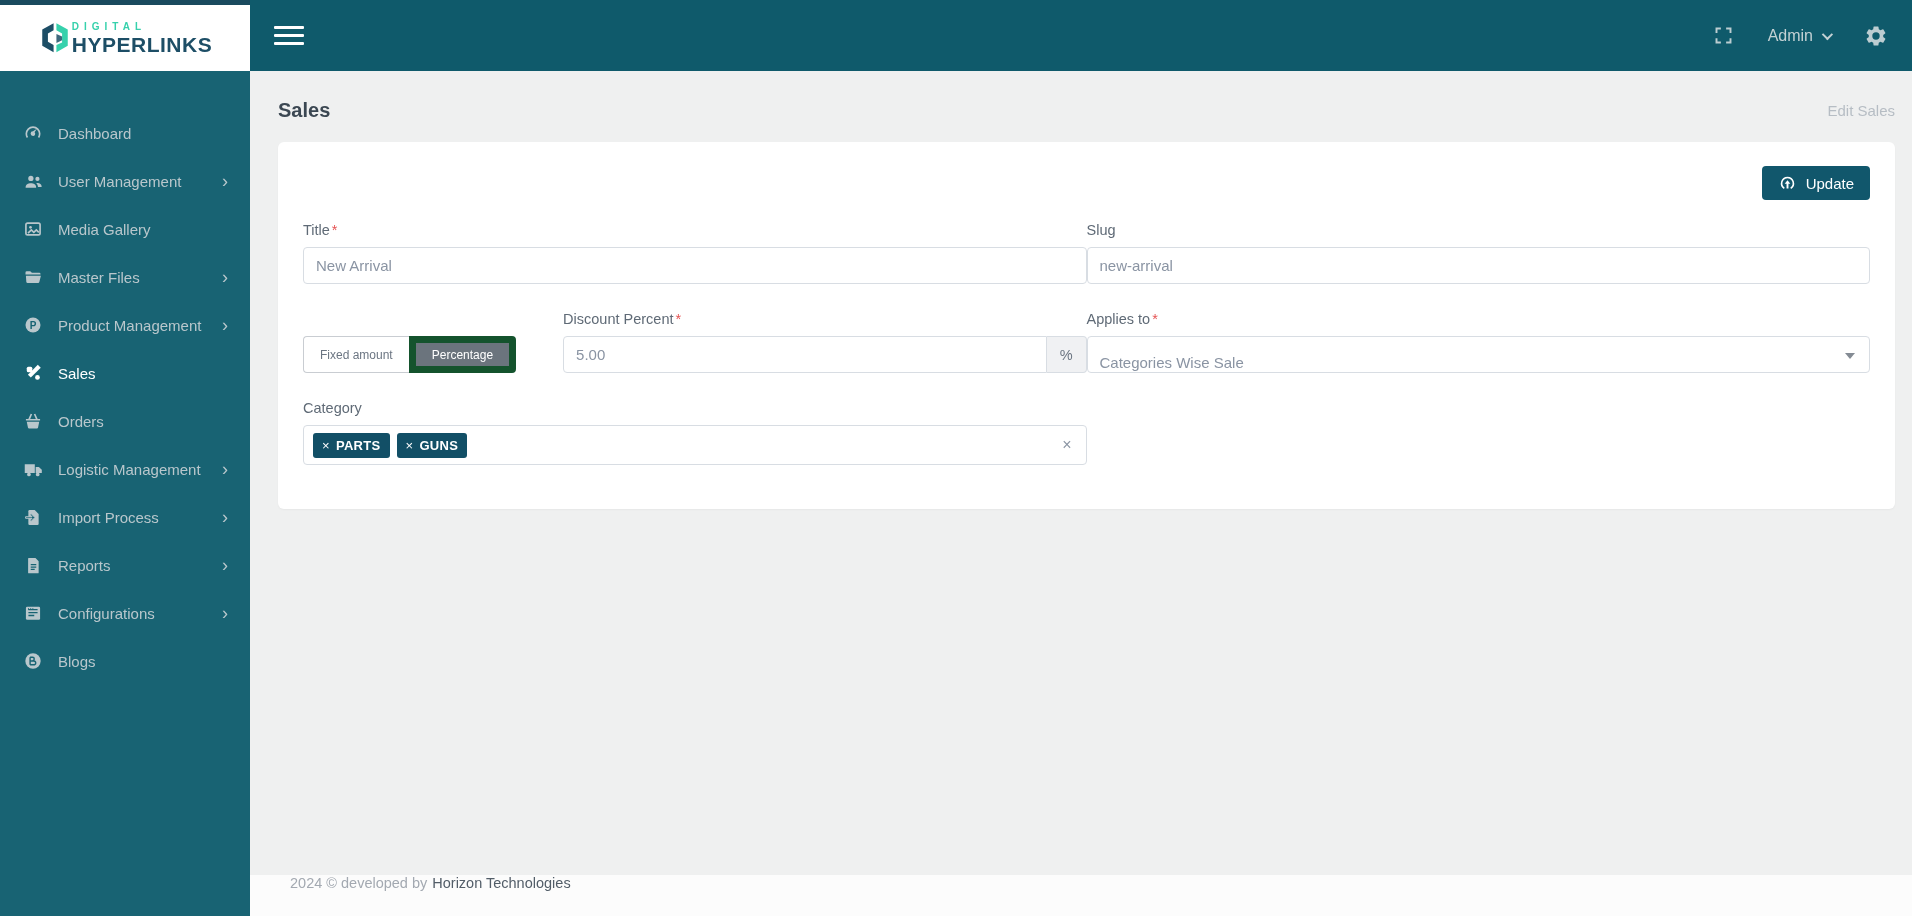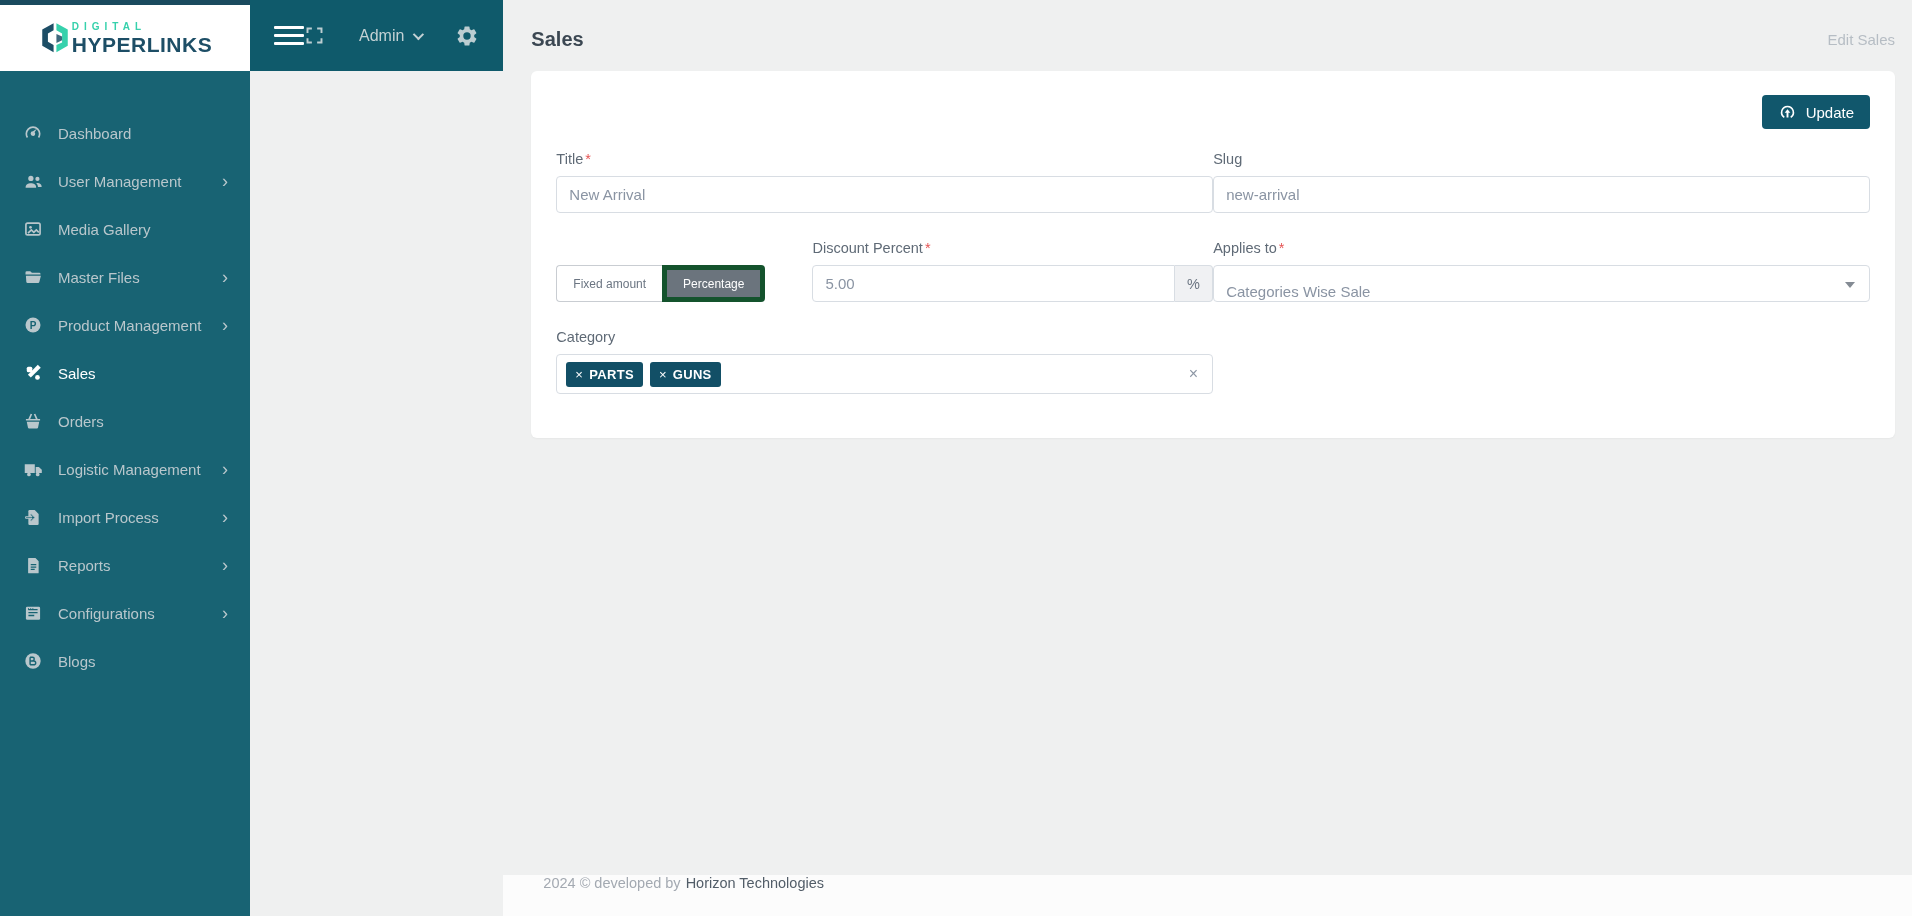--- a/index.html
+++ b/index.html
@@ -16,21 +16,21 @@
   .logo-digital { color:#36d1ac; font-size:10px; font-weight:bold; letter-spacing:5px; margin-bottom:2px; }
   .logo-hyperlinks { color:#1d4e66; font-size:21px; font-weight:bold; letter-spacing:0.5px; }
   .nav { padding-top:38px; }
   .nav-item { height:48px; display:flex; align-items:center; padding:0 22px; color:#b9c7cc; font-size:15px; cursor:pointer; }
   .nav-item .ico { width:22px; height:22px; margin-right:14px; display:flex; align-items:center; justify-content:center; color:#b9c7cc; flex:none; }
   .nav-item .lbl { flex:1; }
   .nav-item .chev { font-size:18px; color:#b9c7cc; line-height:1; }
   .nav-item.active, .nav-item.active .ico { color:#ffffff; }
 
   
-  .main { flex:1; display:flex; flex-direction:row; height:916px; }
+  .main { flex:1; display:flex; flex-direction:column; height:916px; }
   .topbar { height:71px; background:#0f5a6b; display:flex; align-items:center; padding:0 24px; color:#cfdbdd; }
   .hamburger { width:30px; cursor:pointer; }
   .hamburger div { height:3px; background:#ffffff; margin:5px 0; border-radius:1px; }
   .topbar-right { margin-left:auto; display:flex; align-items:center; gap:34px; }
   .tb-icon { color:#bccdd1; cursor:pointer; display:flex; align-items:center; }
   .admin-dd { display:flex; align-items:center; gap:9px; color:#c3d1d4; font-size:16px; cursor:pointer; }
   .caret-down { width:8px; height:8px; border-right:2px solid #c3d1d4; border-bottom:2px solid #c3d1d4; transform:rotate(45deg) translateY(-2px); }
 
   .content { flex:1; display:flex; flex-direction:column; overflow:hidden; }
   .page-head { display:flex; align-items:center; padding:28px 17px 20px 28px; }
@@ -44,21 +44,21 @@
   .form-grid { display:grid; grid-template-columns:1fr 1fr; }
   .field { margin-bottom:27px; }
   .field label { display:block; font-size:14.5px; color:#5f6a76; margin-bottom:9px; }
   .req { color:#e55353; margin-left:2px; }
   .txt-input { width:100%; height:37px; border:1px solid #d8dde3; border-radius:4px; padding:0 12px; font-size:15px; font-family:inherit; color:#8a94a3; background:#ffffff; outline:none; }
 
   .row2-left { display:flex; gap:47px; align-items:flex-end; }
   .toggle-group { display:flex; height:37px; flex:none; }
   .tg-btn { height:37px; display:flex; align-items:center; padding:11px 16px; font-size:12px; cursor:pointer; }
   .tg-fixed { background:#ffffff; border:1px solid #c9cdd2; border-right:none; border-radius:4px 0 0 4px; color:#6b7582; }
-  .tg-pct { background:#6b747d; border:5px solid #14532d; border-radius:0 4px 4px 0; color:#ffffff; }
+  .tg-pct { background:#6b747d; border:7px solid #14532d; border-radius:0 4px 4px 0; color:#ffffff; }
   .discount-field { flex:1; }
   .input-addon { display:flex; }
   .input-addon input { border-radius:4px 0 0 4px; }
   .addon { width:43px; height:37px; background:#f0f1f3; border:1px solid #d8dde3; border-left:none; border-radius:0 4px 4px 0; display:flex; align-items:center; justify-content:center; font-size:14.5px; color:#6b7582; }
 
   .select-box { position:relative; width:100%; height:37px; border:1px solid #d8dde3; border-radius:4px; background:#ffffff; display:flex; align-items:center; padding:16px 34px 0 12px; font-size:15px; color:#8a94a3; cursor:pointer; }
   .select-caret { position:absolute; right:14px; top:16px; width:0; height:0; border-left:5px solid transparent; border-right:5px solid transparent; border-top:6px solid #848b94; }
 
   .multiselect { min-height:40px; border:1px solid #d8dde3; border-radius:4px; background:#ffffff; display:flex; align-items:center; padding:5px 14px 5px 9px; gap:7px; }
   .tag { background:#124f66; color:#ffffff; font-size:13px; font-weight:bold; border-radius:3px; padding:5px 9px; display:flex; align-items:center; gap:6px; letter-spacing:0.3px; }

